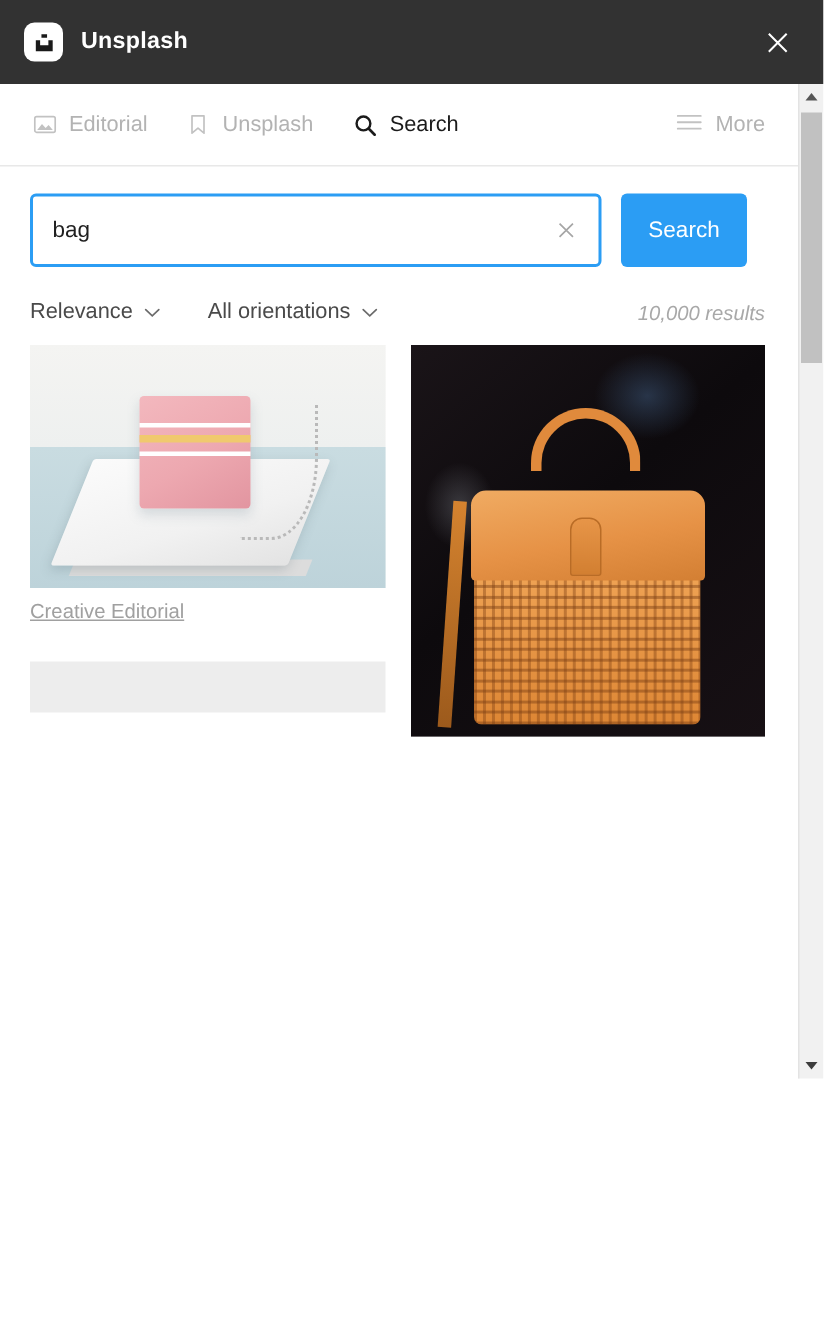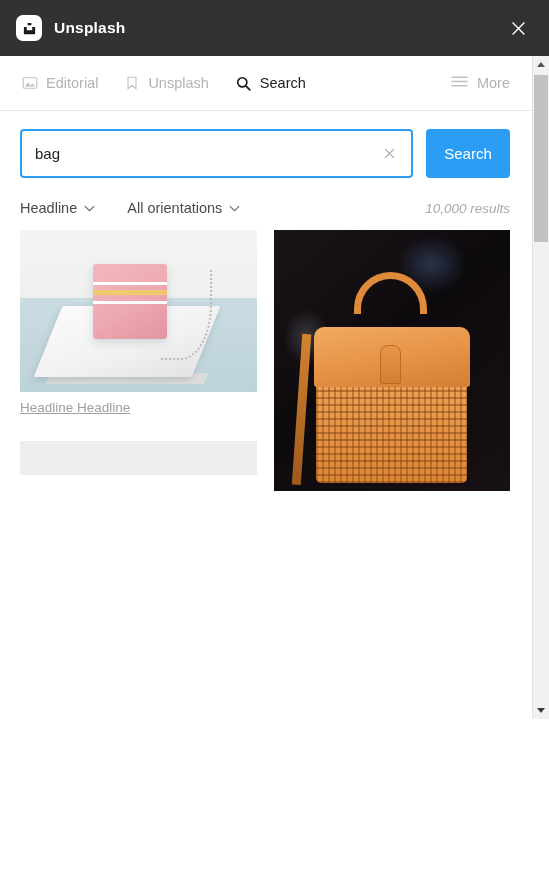--- a/index.html
+++ b/index.html
@@ -71,21 +71,21 @@
   .tabbar-spacer { flex: 1 1 auto; }
   .more-tab {
     display: flex; align-items: center; gap: 9px;
     color: #b3b3b3; font-size: 14.5px; cursor: pointer;
     margin-right: 4px;
   }
 
   
   .searchrow {
     flex: 0 0 auto;
-    padding: 18px 22px 16px 20px;
+    padding: 18px 34px 16px 20px;
     display: flex; align-items: center; gap: 13px;
   }
   .search-field {
     flex: 1 1 auto;
     height: 49px;
     border: 2px solid #2b9df4;
     border-radius: 4px;
     display: flex; align-items: center;
     padding: 0 8px 0 13px;
     background: #fff;
@@ -358,21 +358,21 @@
             <svg width="13" height="13" viewBox="0 0 16 16" aria-hidden="true">
               <path d="M2.5 2.5 L13.5 13.5 M13.5 2.5 L2.5 13.5" stroke="#a6a6a6" stroke-width="1.4" fill="none"></path>
             </svg>
           </span>
         </div>
         <button class="search-btn">Search</button>
       </div>
 
       <div class="filterrow">
         <div class="filter">
-          <span>Headline</span>
+          <span>Relevance</span>
           <span class="chev">
             <svg width="11" height="7" viewBox="0 0 12 8" aria-hidden="true">
               <path d="M1 1.6 L6 6.4 L11 1.6" stroke="#6b6b6b" stroke-width="1.3" fill="none" stroke-linecap="round"></path>
             </svg>
           </span>
         </div>
         <div class="filter">
           <span>All orientations</span>
           <span class="chev">
             <svg width="11" height="7" viewBox="0 0 12 8" aria-hidden="true">
@@ -394,21 +394,21 @@
               <div class="layer pb-wall"></div>
               <div class="layer pb-floor"></div>
               <div class="layer pb-plat-edge"></div>
               <div class="layer pb-plat"></div>
               <div class="layer pb-chain"></div>
               <div class="layer pb-bag"></div>
               <div class="layer pb-chev1"></div>
               <div class="layer pb-chev2"></div>
               <div class="layer pb-chev3"></div>
             </div>
-            <span class="credit">Headline Headline</span>
+            <span class="credit">Creative Editorial</span>
           </div>
 
           <div class="skeleton"></div>
         </div>
 
         <div class="col">
 
 
           <div class="card">
             <div class="photo ph-orangebag">

